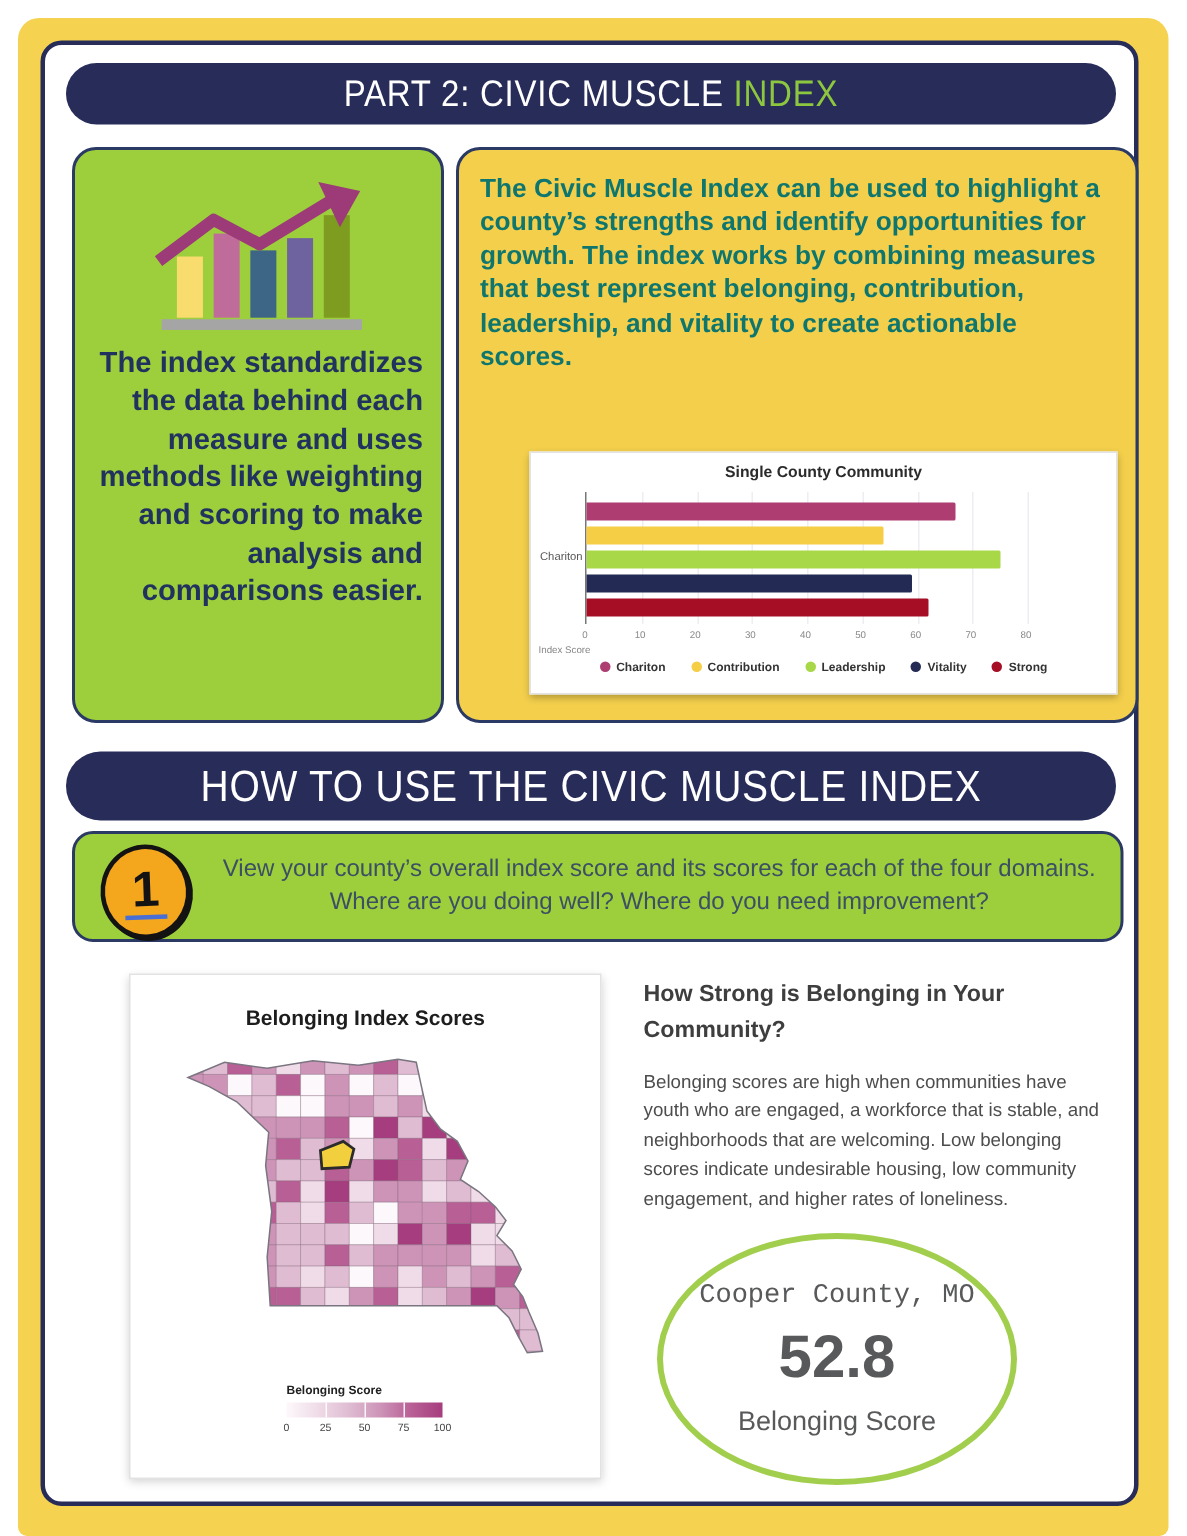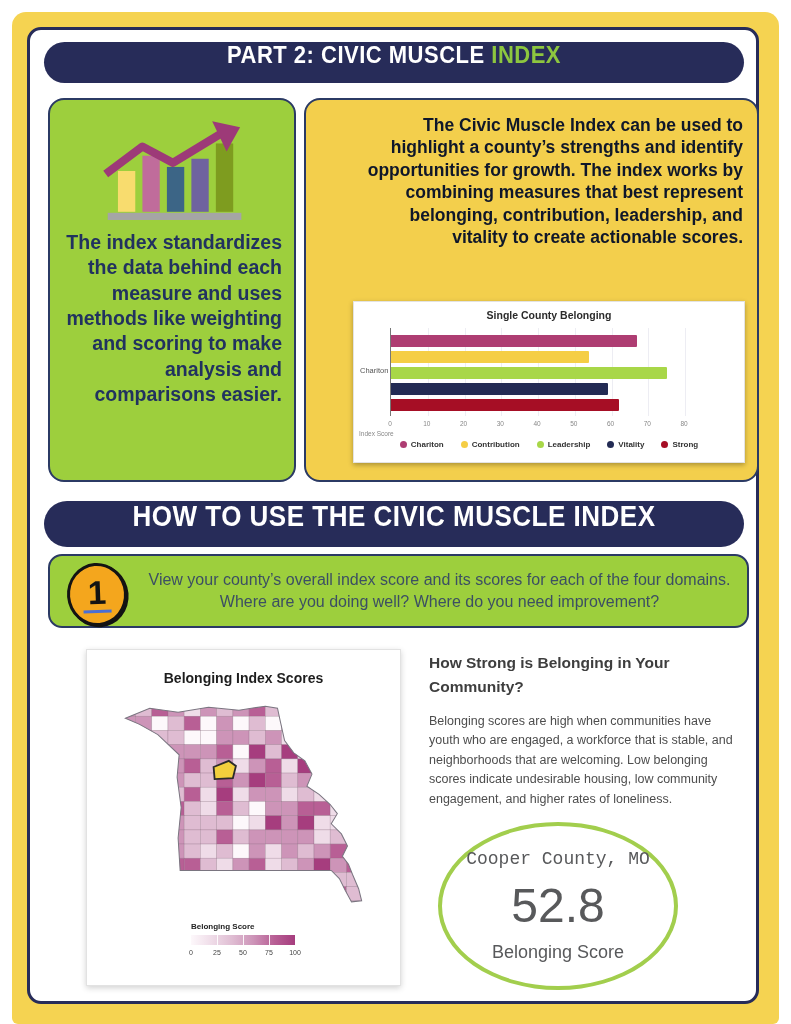--- a/index.html
+++ b/index.html
@@ -10,36 +10,36 @@
   .yellow-frame{
     position:absolute;left:12px;top:12px;width:767px;height:1012px;
     background:#f5d351;border-radius:14px 14px 6px 6px;
   }
   .panel{
     position:absolute;left:27px;top:27px;width:732px;height:977px;
     background:#ffffff;border:3px solid #272c59;border-radius:14px;box-sizing:border-box;
   }
   .banner{
     position:absolute;left:14px;width:700px;background:#272c59;color:#ffffff;
-    display:flex;align-items:flex-start;justify-content:center;
-    font-weight:700;letter-spacing:.5px;
+    display:flex;align-items:center;justify-content:center;
+    font-weight:400;letter-spacing:.5px;
   }
   .banner .stretch{display:inline-block;transform:scaleY(1.12);white-space:pre;}
   #banner-part2{top:12px;height:41px;border-radius:21px;font-size:22px;}
   #banner-howto{top:471px;height:46px;border-radius:23px;font-size:26px;}
   .hl-green{color:#8dc63f;}
   .card{position:absolute;box-sizing:border-box;border:2px solid #2b3a64;border-radius:16px;}
   #left-card{left:18px;top:68px;width:248px;height:384px;background:#9dcf3d;text-align:center;}
   #left-card .icon-wrap{margin:20px auto 2px;width:160px;height:102px;}
   #left-card .blurb{
     padding:6px 12px 0;font-size:19.5px;line-height:1.3;font-weight:700;color:#21325f;text-align:right;
   }
   #right-card{left:274px;top:68px;width:455px;height:384px;background:#f3cf4c;}
   #right-card .blurb{
-    padding:14px 14px 0;font-size:17.5px;line-height:1.28;font-weight:700;color:#0f172a;text-align:right;margin-left:35px;
+    padding:14px 14px 0;font-size:17.5px;line-height:1.28;font-weight:700;color:#0f766e;text-align:left;
   }
   .chart-card{
     position:absolute;left:47px;top:201px;width:392px;height:162px;background:#ffffff;
     border:1px solid #e3e3e3;box-shadow:0 2px 5px rgba(0,0,0,.3);box-sizing:border-box;
   }
   .chart-title{margin-top:7px;text-align:center;font-size:10.5px;font-weight:700;color:#2b2b2b;}
   .plot{
     position:absolute;left:36px;top:26px;width:294px;height:88px;
     border-left:1.5px solid #777;
   }
@@ -88,21 +88,21 @@
   #belonging-col{position:absolute;left:399px;top:621px;width:320px;}
   .b-heading{font-size:15.5px;font-weight:700;color:#3e3e3e;line-height:1.55;width:280px;}
   .b-body{margin-top:13px;font-size:12.5px;color:#4d4d4d;line-height:1.55;width:312px;}
   #score-oval{
     position:absolute;left:408px;top:792px;width:240px;height:168px;box-sizing:border-box;
     border:4px solid #a2ce4d;border-radius:50%;
     display:flex;flex-direction:column;align-items:center;justify-content:center;
     color:#58595b;background:#ffffff;
   }
   .oval-county{font-size:18px;font-family:Liberation Mono, monospace;}
-  .oval-score{font-size:48px;margin:9px 16px;}
+  .oval-score{font-size:40px;margin:9px 16px;font-weight:bold;}
   .oval-label{font-size:18px;}
 </style>
 </head>
 <body>
 
 <div class="yellow-frame"></div>
 <div class="panel">
 
   <div class="banner" id="banner-part2">
     <span class="stretch"><span>PART 2: CIVIC MUSCLE </span><span class="hl-green">INDEX</span></span>
@@ -120,21 +120,21 @@
         <polyline points="10,53 46,26 76,42 122,14" fill="none" stroke="#9d3a78" stroke-width="8" stroke-linejoin="round"></polyline>
         <polygon points="112,4 140,4 132,30" fill="#9d3a78" transform="rotate(12 126 14)"></polygon>
       </svg>
     </div>
     <div class="blurb">The index standardizes the data behind each measure and uses methods like weighting and scoring to make analysis and comparisons easier.</div>
   </div>
 
   <div class="card" id="right-card">
     <div class="blurb">The Civic Muscle Index can be used to highlight a county’s strengths and identify opportunities for growth. The index works by combining measures that best represent belonging, contribution, leadership, and vitality to create actionable scores.</div>
     <div class="chart-card">
-      <div class="chart-title">Single County Belonging</div>
+      <div class="chart-title">Single County Community</div>
       <div class="plot" id="bar-plot">
           <div class="gridline" style="left: 100%;"></div>
           <div class="gridline" style="left: 87.5%;"></div>
           <div class="gridline" style="left: 75%;"></div>
           <div class="gridline" style="left: 62.5%;"></div>
           <div class="gridline" style="left: 50%;"></div>
           <div class="gridline" style="left: 37.5%;"></div>
           <div class="gridline" style="left: 25%;"></div>
           <div class="gridline" style="left: 12.5%;"></div>
         <div class="bars" id="bars">

